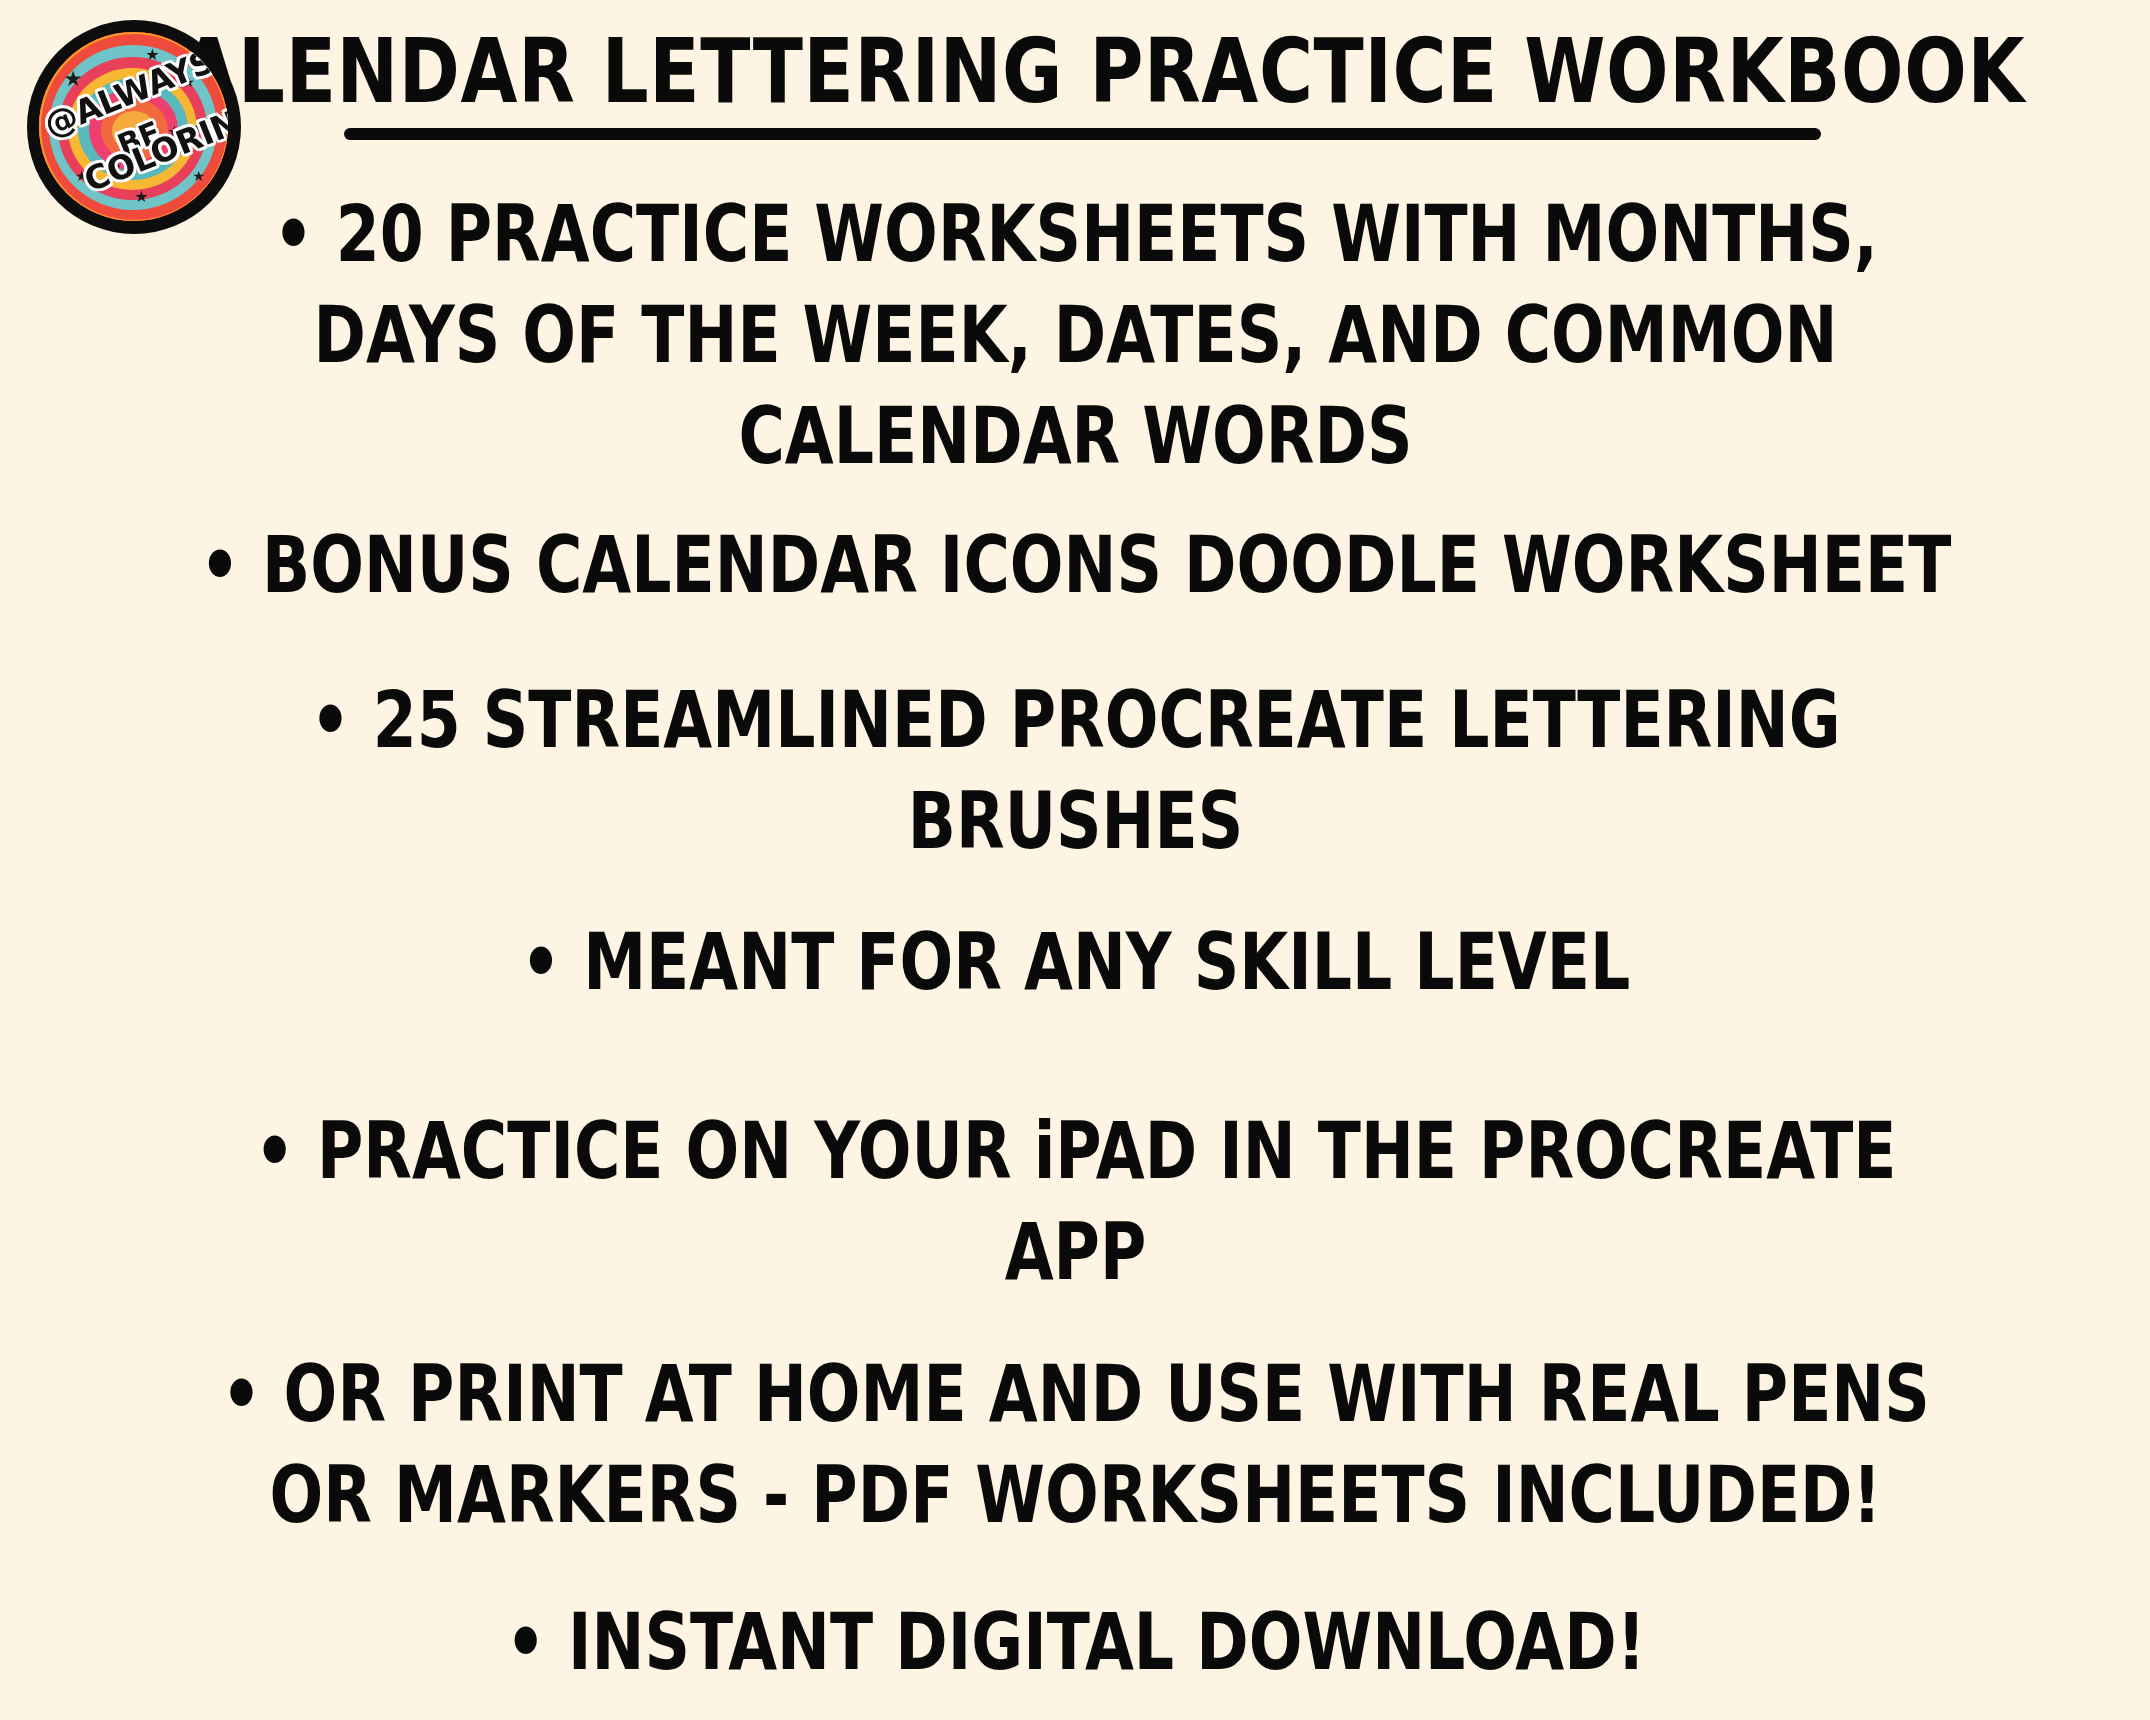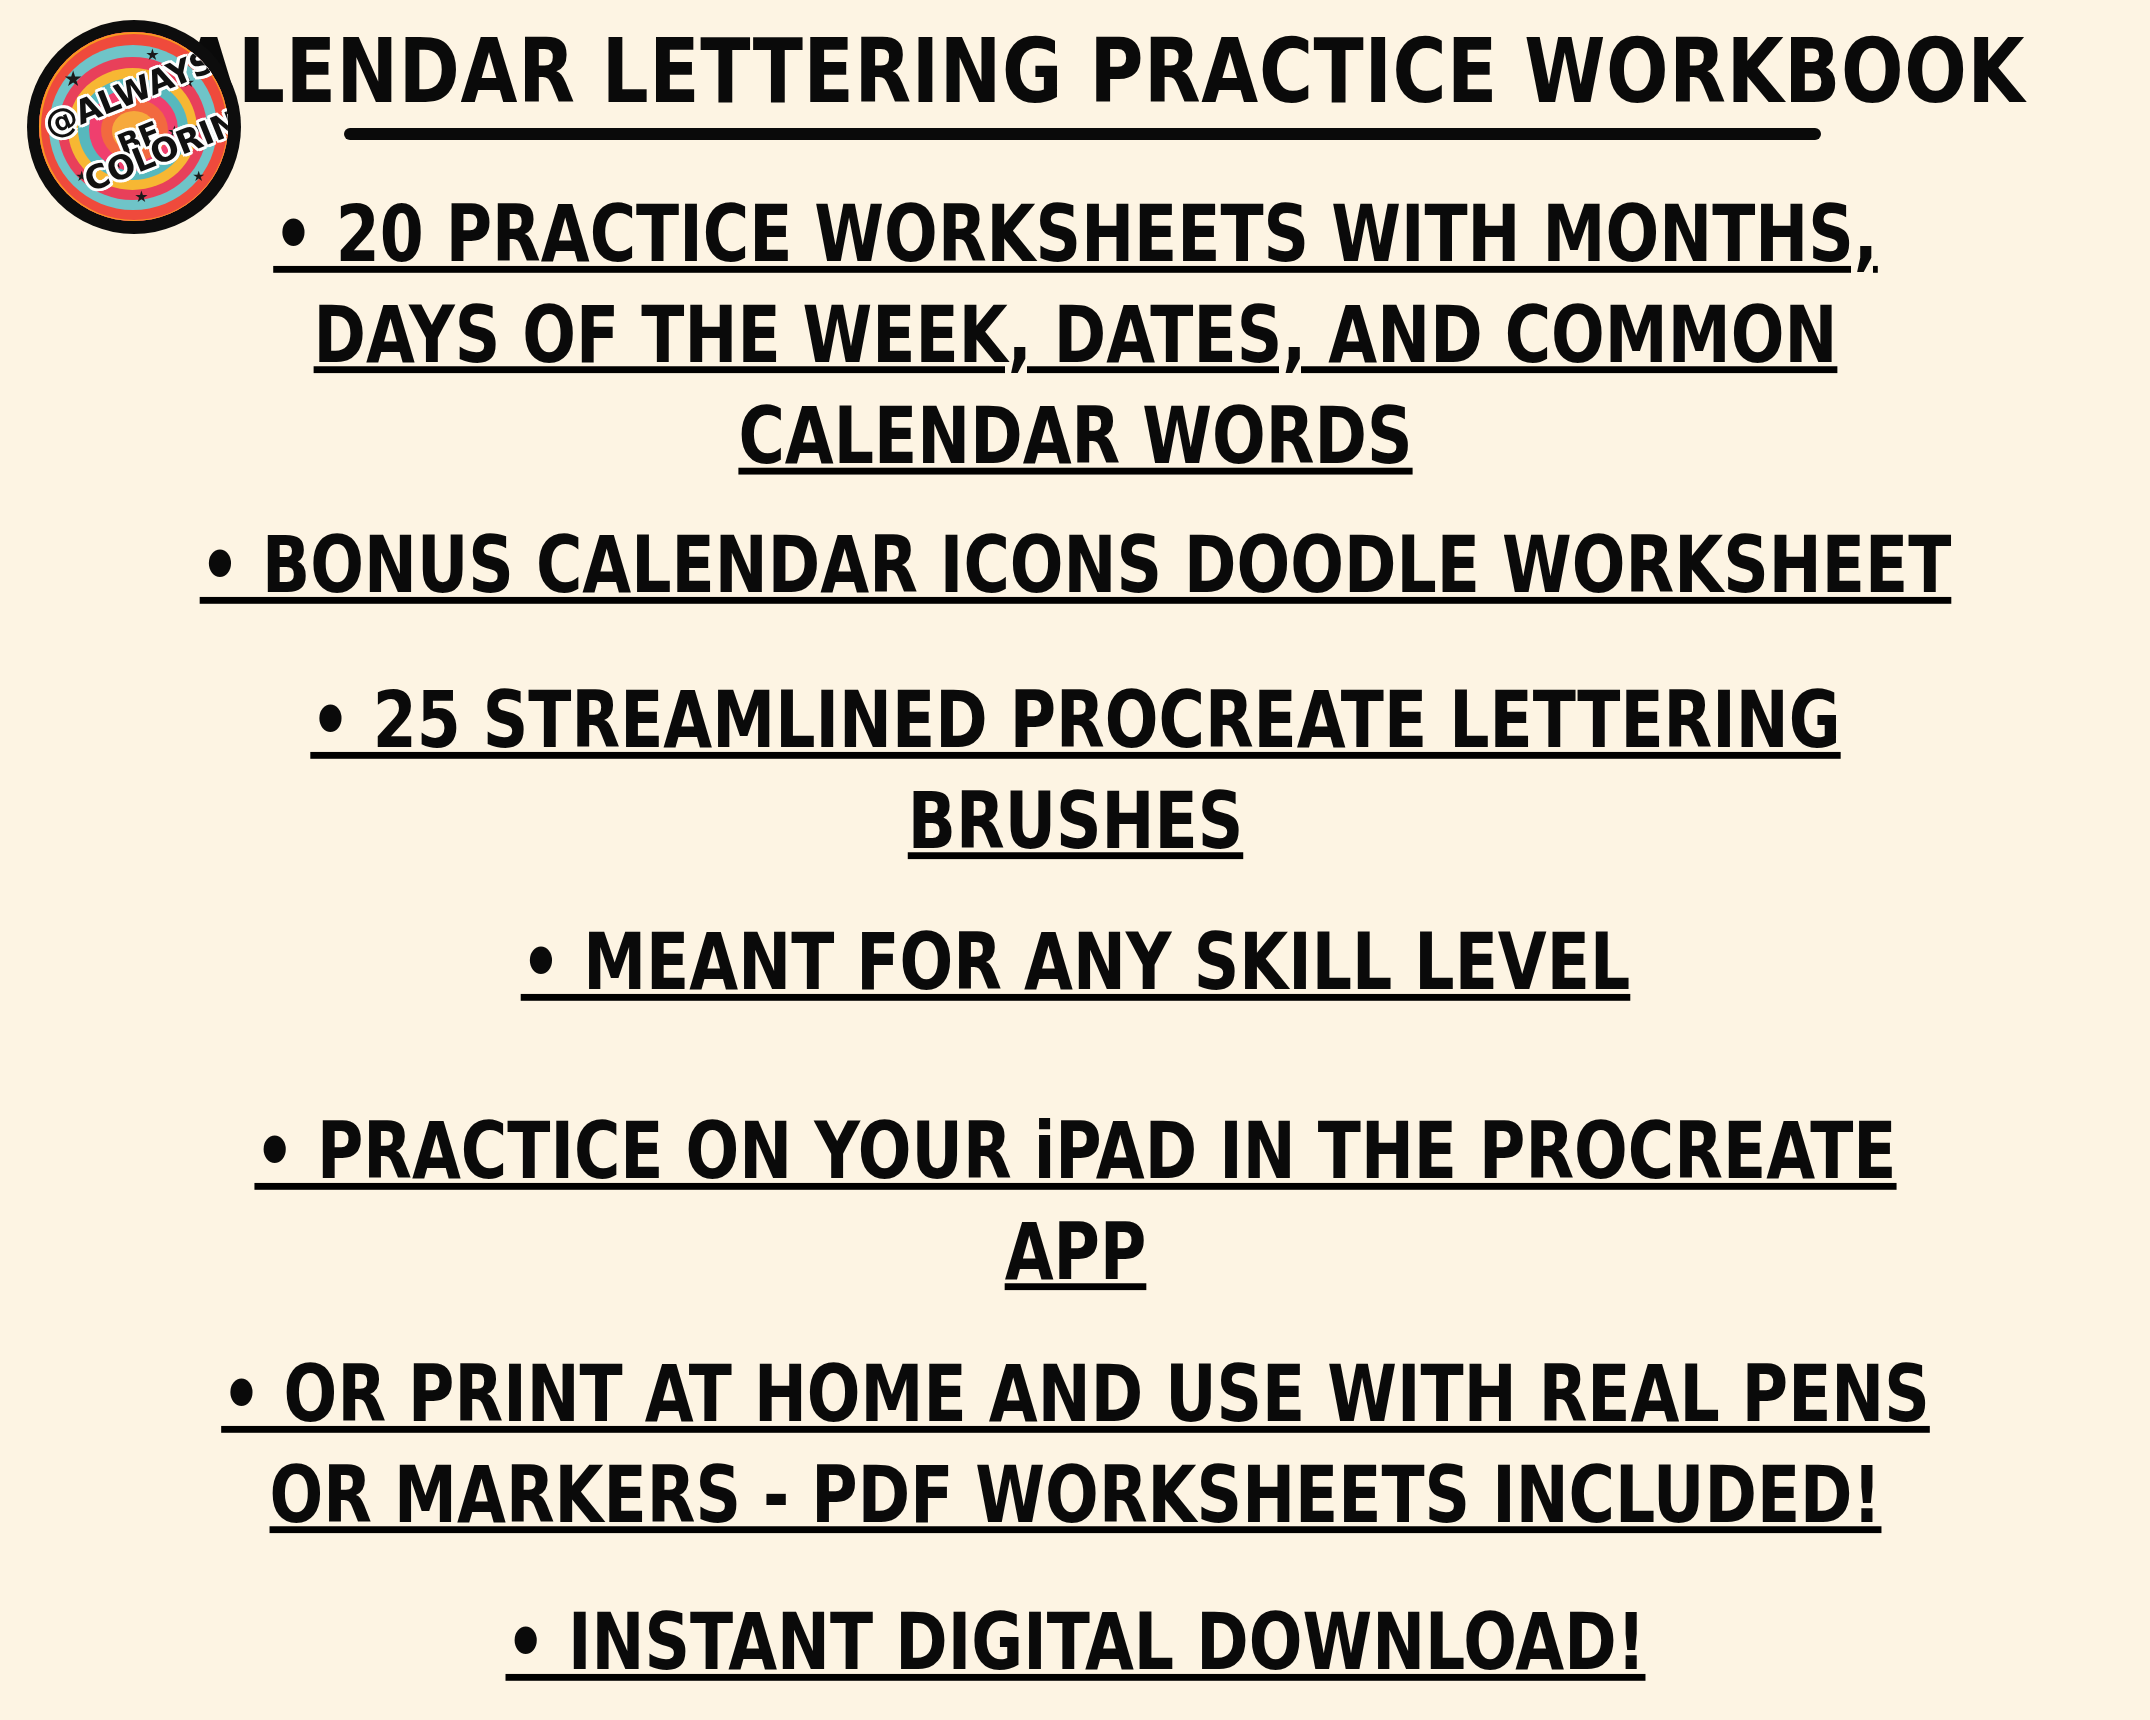--- a/index.html
+++ b/index.html
@@ -129,21 +129,20 @@
     background: #0a0a0a;
     border-radius: 6.5px;
   }
 
   
   #bullets {
     position: absolute;
     left: 0;
     top: 185px;
     width: 2151px;
-    text-decoration: underline;
   }
   .bullet {
     width: 2151px;
     text-align: center;
     color: #0a0a0a;
     font-family: "DejaVu Sans", sans-serif;
     font-weight: bold;
     font-size: 68px;
     line-height: 1.30;
     letter-spacing: 0px;

